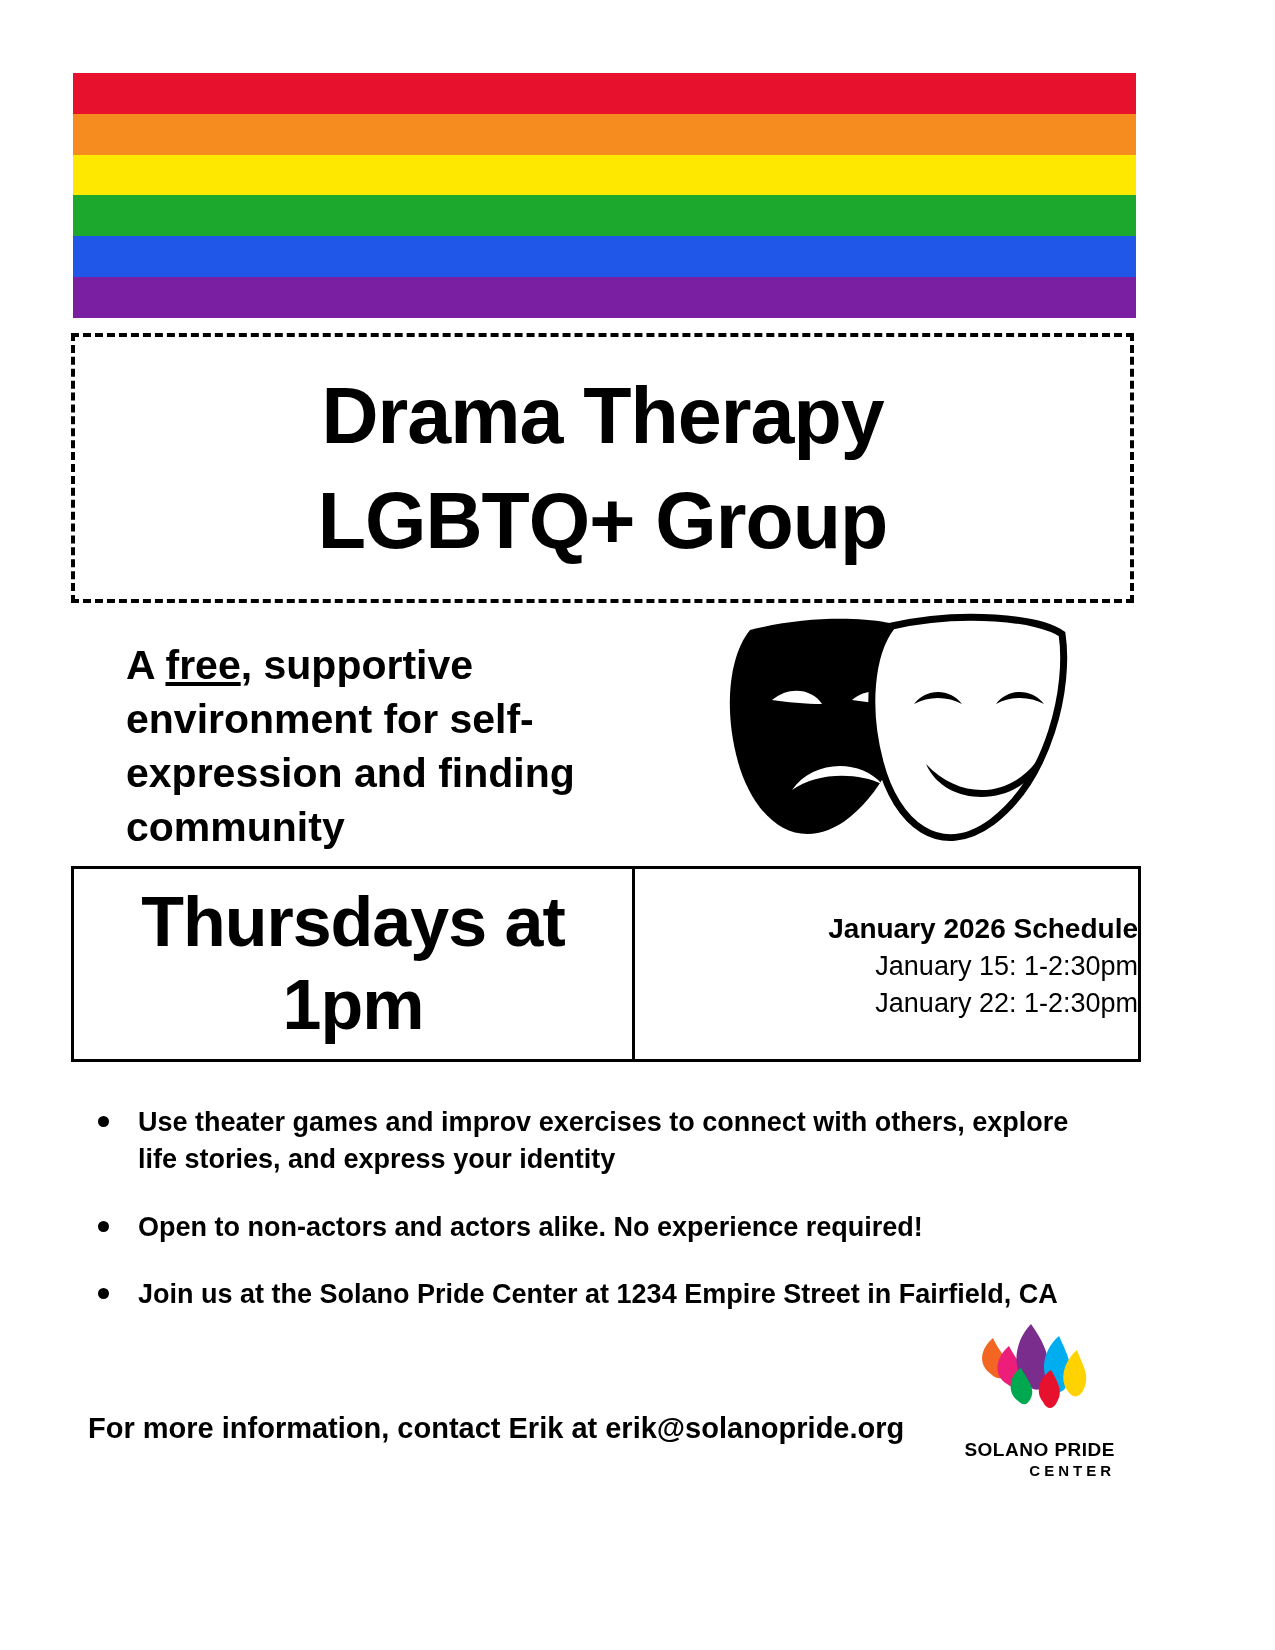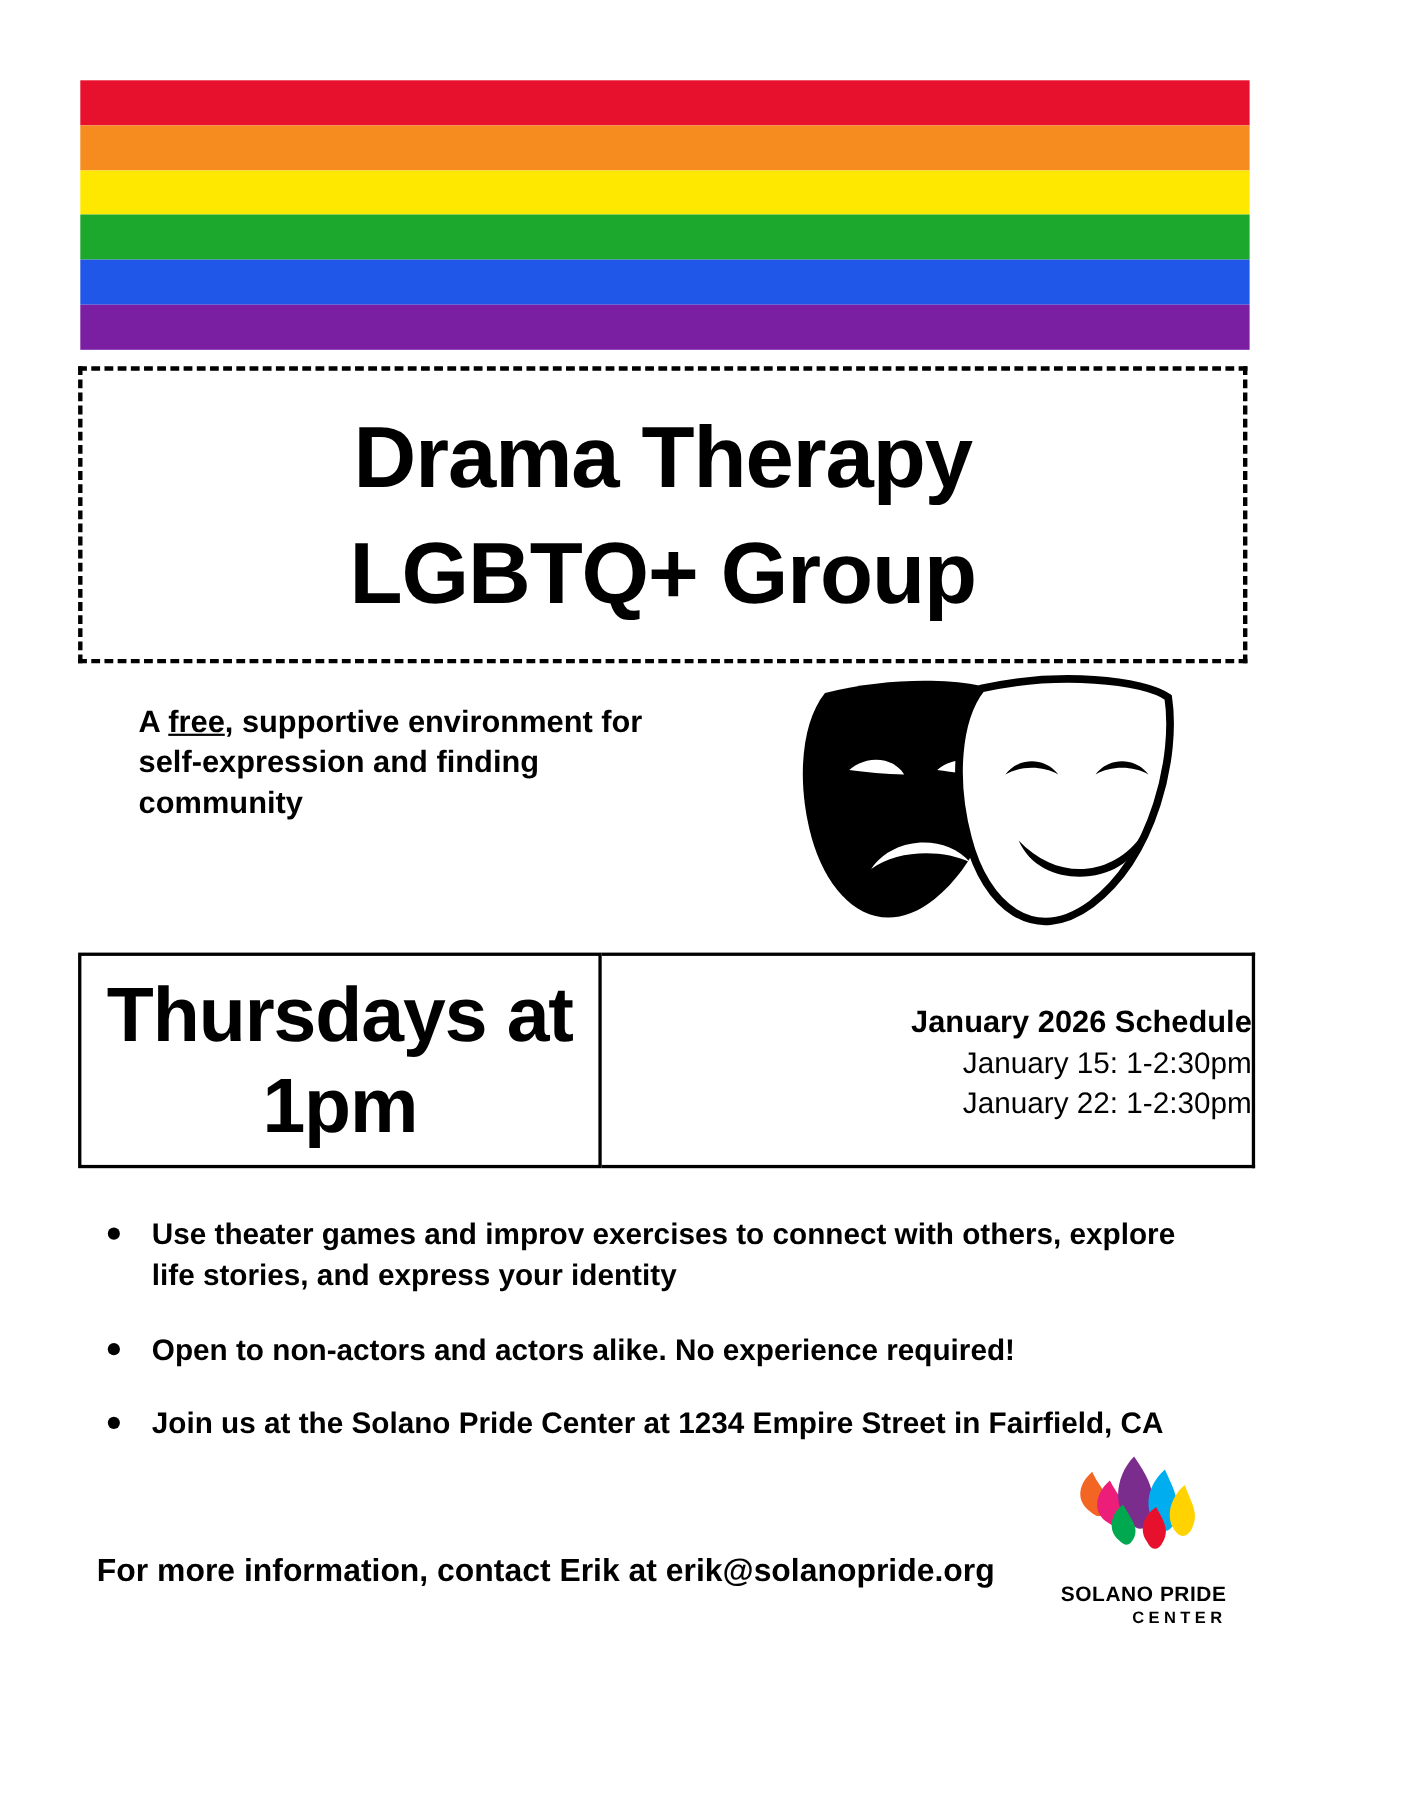--- a/index.html
+++ b/index.html
@@ -50,21 +50,21 @@
     text-align: center;
     white-space: nowrap;
   }
 
   
   .tagline {
     position: absolute;
     left: 126px;
     top: 638px;
     width: 470px;
-    font-size: 28px;
+    font-size: 41px;
     font-weight: bold;
     line-height: 1.32;
   }
   .tagline u { text-decoration: underline; }
 
   
   .masks {
     position: absolute;
     left: 700px;
     top: 612px;
@@ -76,21 +76,21 @@
   .time-row {
     position: absolute;
     left: 71px;
     top: 866px;
     width: 1070px;
     height: 196px;
     display: flex;
     box-sizing: border-box;
   }
   .time-box {
-    width: 476px;
+    width: 564px;
     border: 3px solid #000;
     box-sizing: border-box;
     display: flex;
     align-items: center;
     justify-content: center;
   }
   .time-text {
     font-size: 70px;
     font-weight: bold;
     line-height: 1.18;

